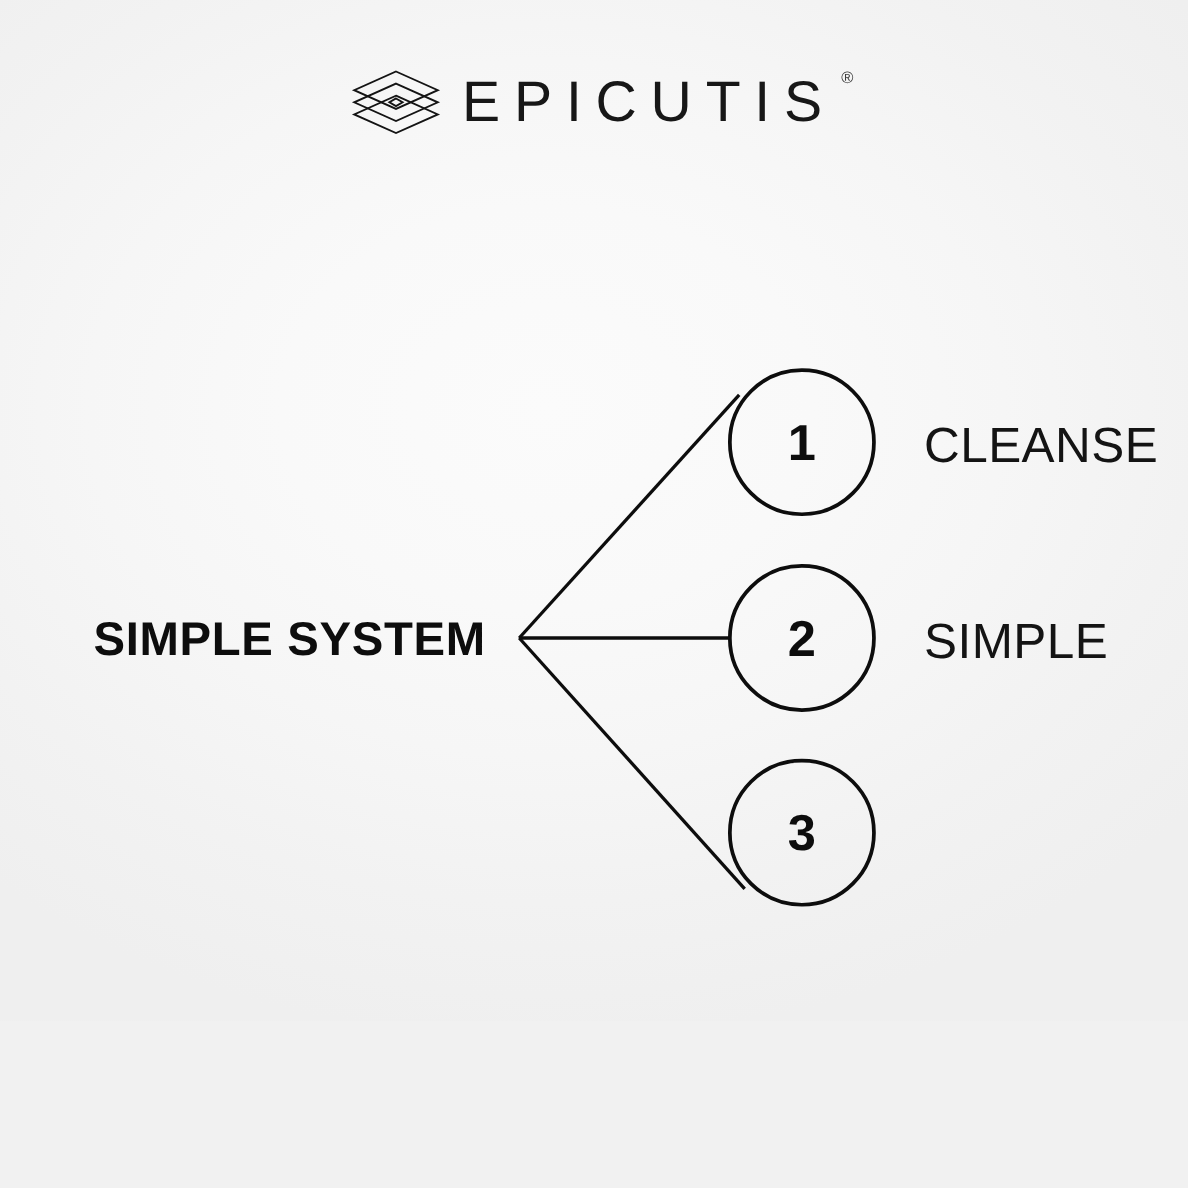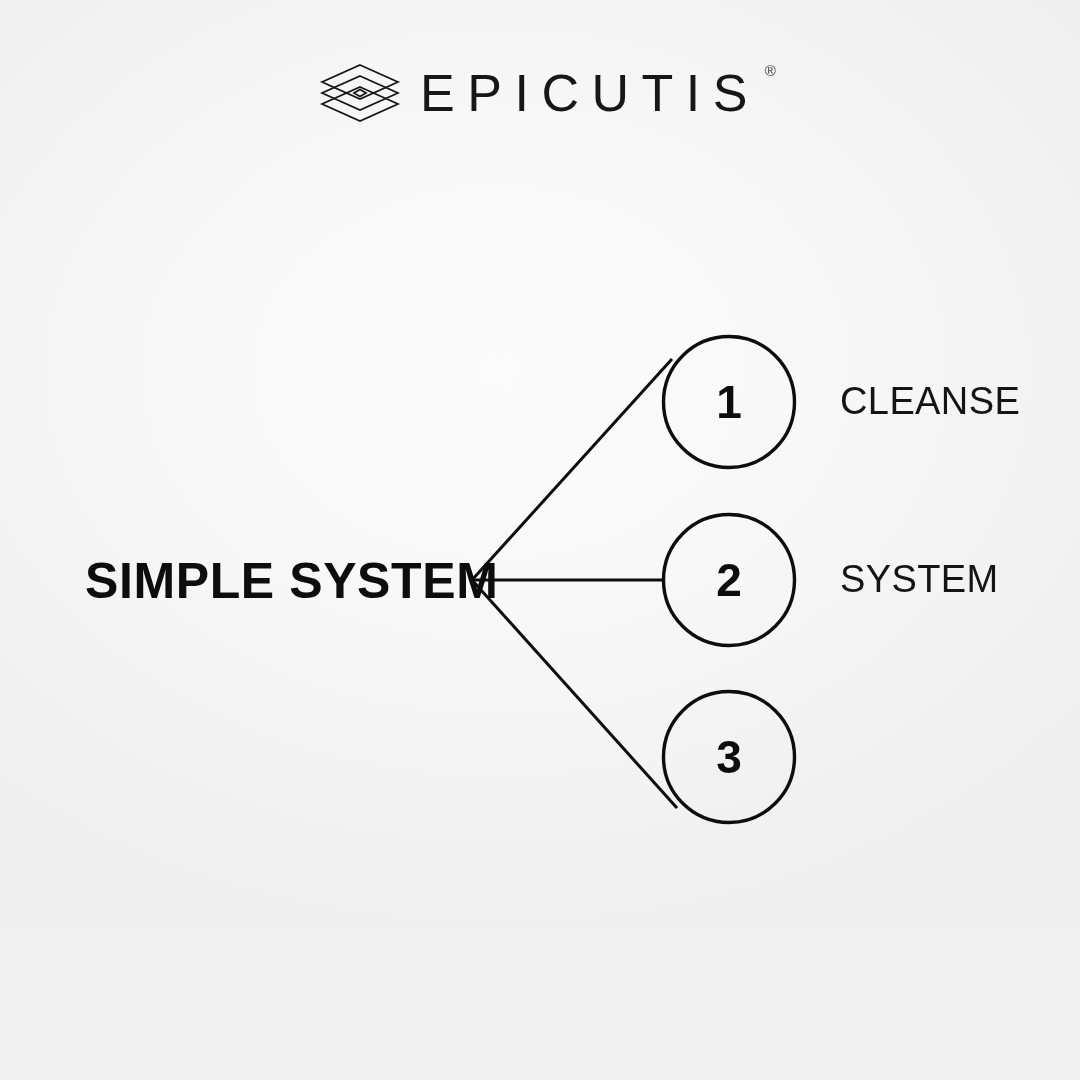--- a/index.html
+++ b/index.html
@@ -96,21 +96,21 @@
   
   .abs {
     position: absolute;
     white-space: nowrap;
   }
 
   #root-label {
     left: 85px;
     top: 558px;
     font-family: "Liberation Sans", sans-serif;
-    font-size: 50px;
+    font-size: 43px;
     font-weight: 700;
     letter-spacing: 0.6px;
     color: #0d0d0d;
     line-height: 46px;
   }
 
   .node-number {
     position: absolute;
     width: 136px;
     text-align: center;
@@ -118,21 +118,21 @@
     font-size: 46px;
     font-weight: 700;
     color: #0d0d0d;
     line-height: 1;
   }
 
   .node-label {
     position: absolute;
     left: 840px;
     font-family: "Liberation Sans", sans-serif;
-    font-size: 38px;
+    font-size: 45px;
     font-weight: 400;
     letter-spacing: 0.4px;
     color: #141414;
     line-height: 1;
   }
 </style>
 </head>
 <body>
 
 <div id="canvas">
@@ -173,15 +173,15 @@
 
   </svg>
 
   <div class="abs" id="root-label">SIMPLE SYSTEM</div>
 
   <div class="node-number" style="left:661px; top:379px;">1</div>
   <div class="node-number" style="left:661px; top:557px;">2</div>
   <div class="node-number" style="left:661px; top:734px;">3</div>
 
   <div class="node-label" style="top:382px;">CLEANSE</div>
-  <div class="node-label" style="top:560px;">SYSTEM</div>
+  <div class="node-label" style="top:560px;">SIMPLE</div>
 
 </div>
 
 </body></html>

